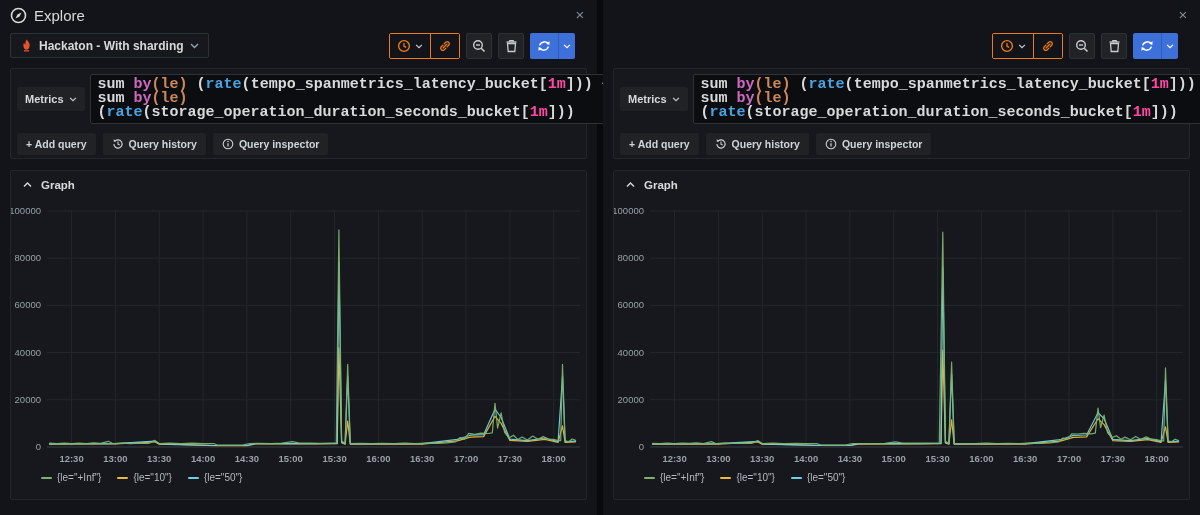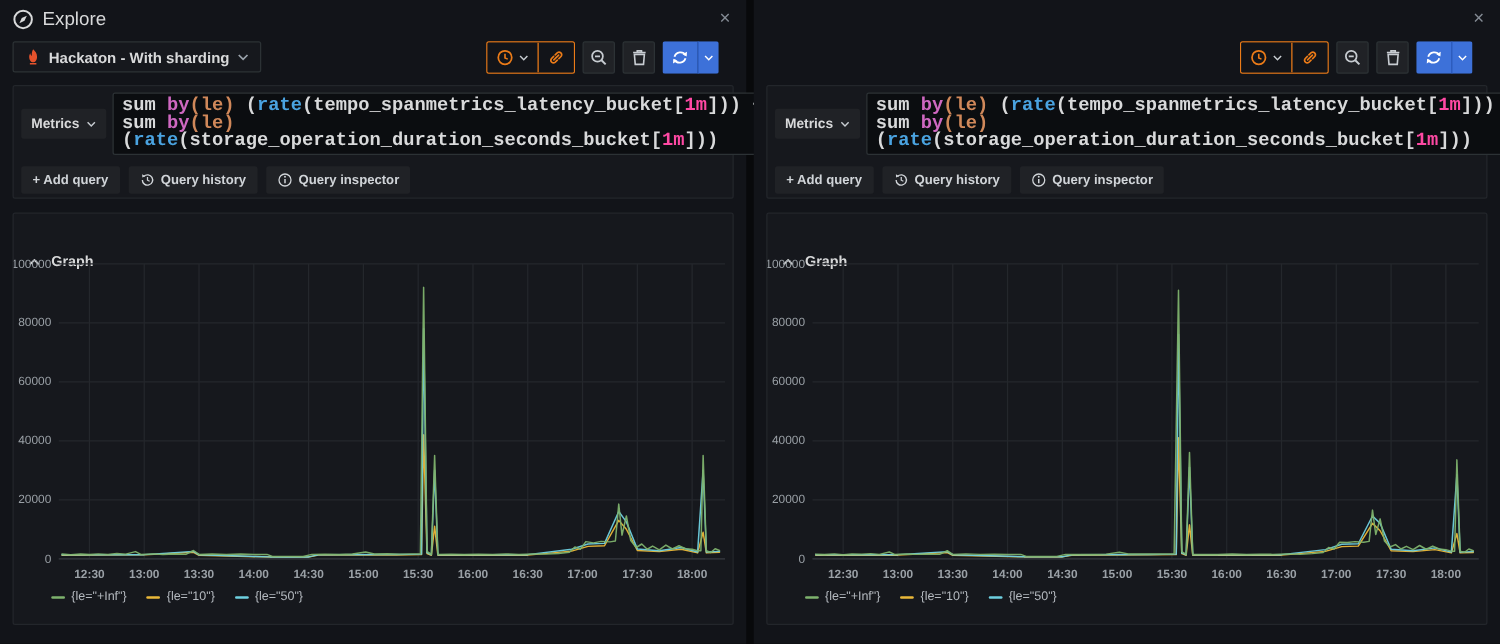--- a/index.html
+++ b/index.html
@@ -54,21 +54,21 @@
     background:#202226; border-radius:2px; cursor:pointer; color:#c7ccd1; }
   .minus-bar { width:10px; height:2px; background:#c7ccd1; border-radius:1px; }
   .q-row2 { display:flex; gap:7px; margin-top:9px; }
   .q-btn { height:22px; display:inline-flex; align-items:center; gap:5px; padding:0 9px;
     background:#202226; border-radius:2px; color:#d0d4d8; font-size:10.5px; font-weight:700; cursor:pointer; }
 
   
   .graph-panel { position:absolute; top:170px; left:10px; right:10px; height:330px;
     background:#16181d; border:1px solid #23262b; border-radius:2px; }
   .graph-header { position:absolute; top:8px; left:12px; display:flex; align-items:center; gap:9px;
-    color:#d8d9da; font-size:11.5px; font-weight:700; cursor:pointer;margin-top:25px; }
+    color:#d8d9da; font-size:11.5px; font-weight:700; cursor:pointer; }
   .chart-host { position:absolute; top:28px; left:0; width:575px; height:270px; }
   .legend { position:absolute; left:30px; bottom:16px; display:flex; gap:16px; align-items:center; }
   .legend-item { display:flex; align-items:center; gap:5px; color:#b4b9bf; font-size:10px; cursor:pointer; }
   .legend-dash { width:11px; height:2px; border-radius:1px; }
 
   svg text { font-family:"Liberation Sans", sans-serif; }
 </style>
 </head>
 <body>
 

